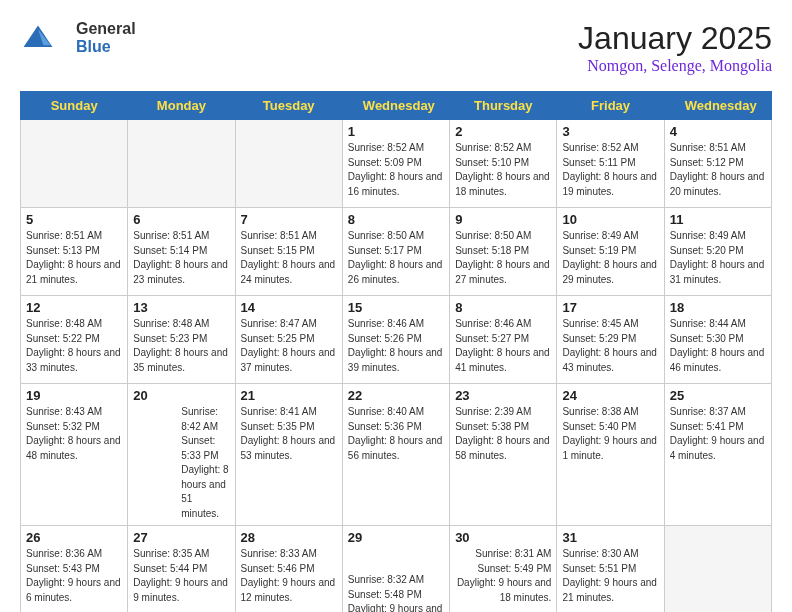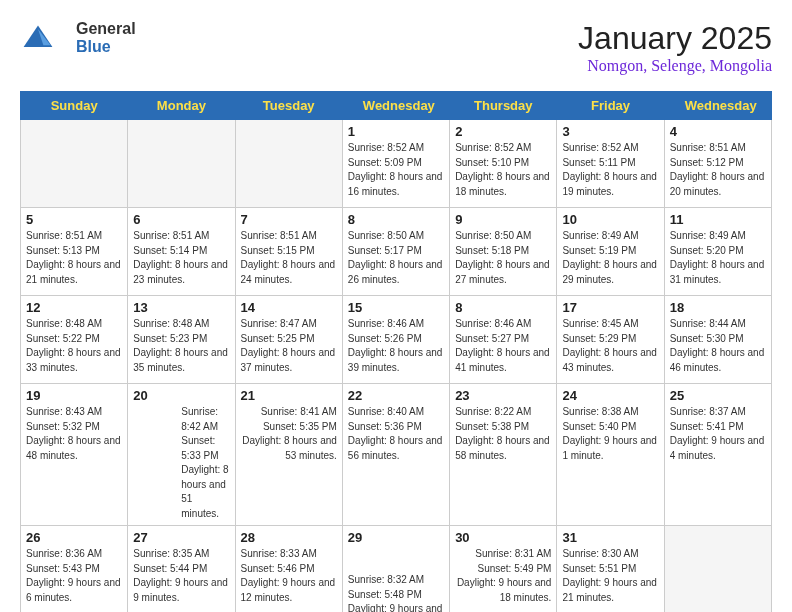--- a/index.html
+++ b/index.html
@@ -242,33 +242,33 @@
 Daylight: 8 hours and 48 minutes.</div>
         </td>
         <td>
           <span class="day-num">20</span>
           <div class="day-detail" style="white-space: pre-line; margin-left: 48px;">Sunrise: 8:42 AM
 Sunset: 5:33 PM
 Daylight: 8 hours and 51 minutes.</div>
         </td>
         <td>
           <span class="day-num">21</span>
-          <div class="day-detail" style="white-space: pre-line; text-align: right;">Sunrise: 8:41 AM
+          <div class="day-detail" style="white-space: pre-line;">Sunrise: 8:41 AM
 Sunset: 5:35 PM
 Daylight: 8 hours and 53 minutes.</div>
         </td>
         <td>
           <span class="day-num">22</span>
           <div class="day-detail" style="white-space: pre-line;">Sunrise: 8:40 AM
 Sunset: 5:36 PM
 Daylight: 8 hours and 56 minutes.</div>
         </td>
         <td>
           <span class="day-num">23</span>
-          <div class="day-detail" style="white-space: pre-line;">Sunrise: 8:22 AM
+          <div class="day-detail" style="white-space: pre-line;">Sunrise: 2:39 AM
 Sunset: 5:38 PM
 Daylight: 8 hours and 58 minutes.</div>
         </td>
         <td>
           <span class="day-num">24</span>
           <div class="day-detail" style="white-space: pre-line;">Sunrise: 8:38 AM
 Sunset: 5:40 PM
 Daylight: 9 hours and 1 minute.</div>
         </td>
         <td>

